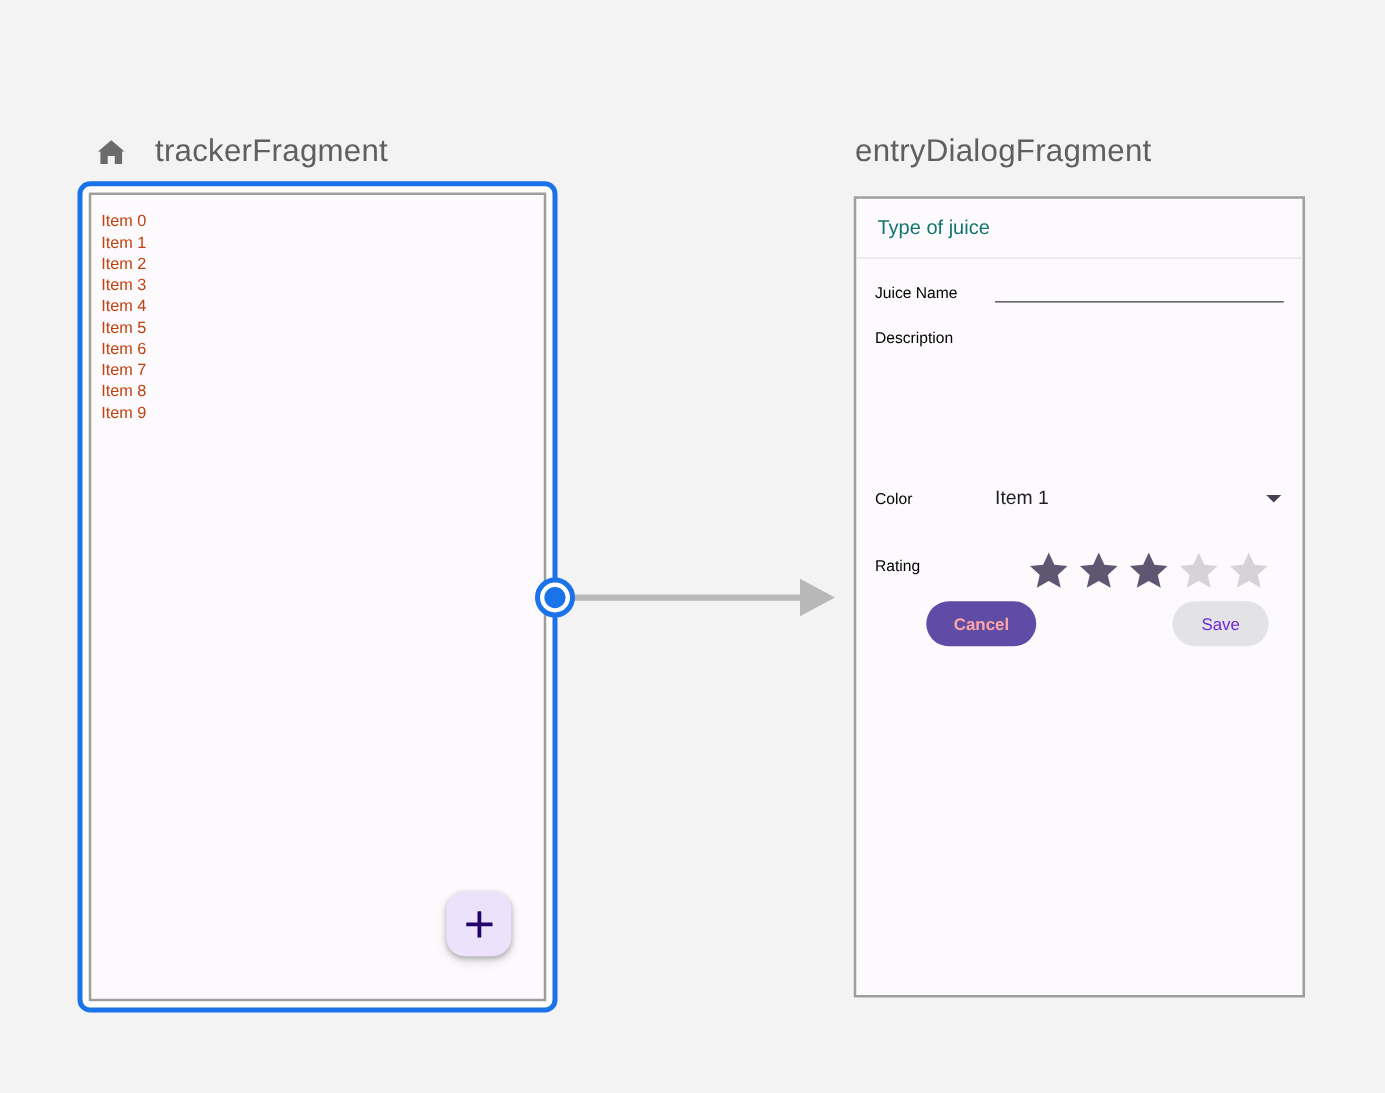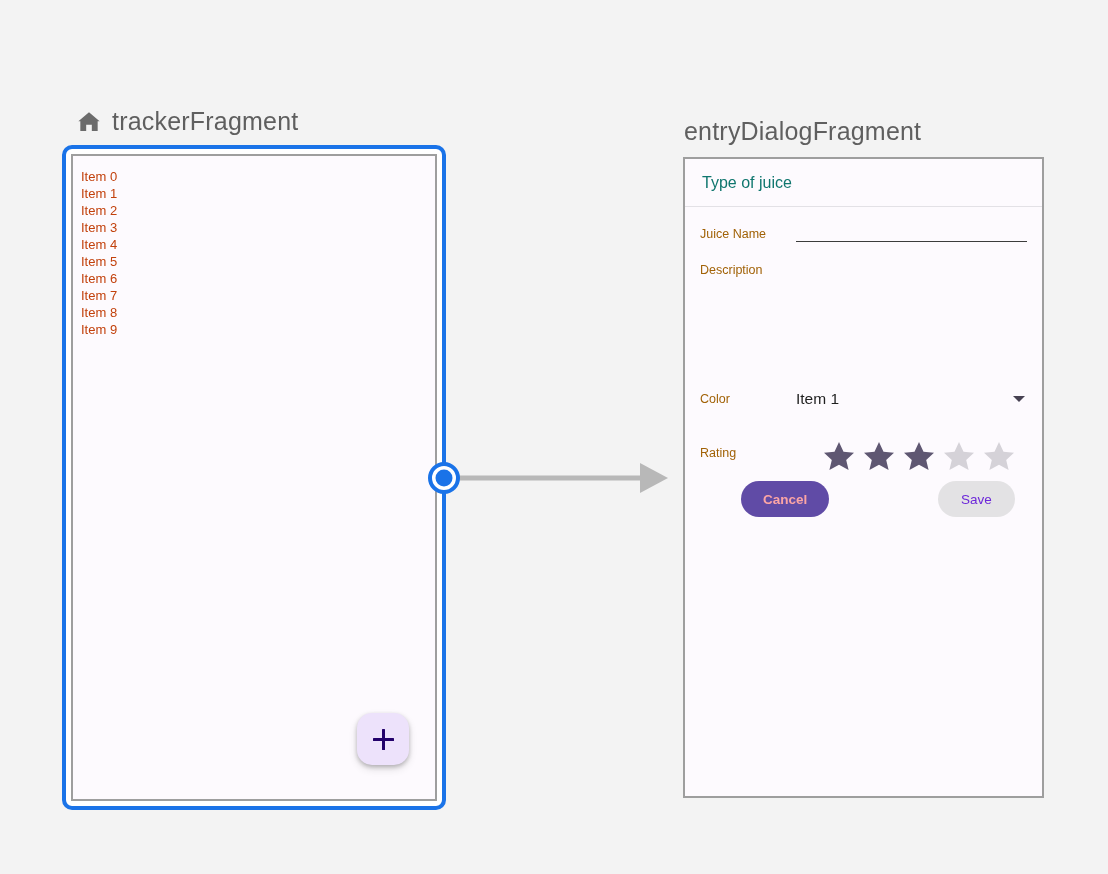--- a/index.html
+++ b/index.html
@@ -19,21 +19,21 @@
   .canvas {
     position: absolute;
     inset: 0;
   }
 
   
   .dest-title {
     position: absolute;
     display: flex;
     align-items: center;
-    gap: 8px;
+    gap: 20px;
     color: #5f5f5f;
     font-size: 25px;
     letter-spacing: .2px;
     white-space: nowrap;
   }
   .home-icon {
     width: 30px;
     height: 26px;
     display: block;
   }
@@ -132,21 +132,21 @@
   }
   .form-row {
     display: flex;
     align-items: flex-start;
     margin-bottom: 19px;
   }
   .form-label {
     width: 96px;
     flex: 0 0 96px;
     font-size: 12.5px;
-    color: #a16207;
+    color: #000000;
     padding-top: 2px;
   }
   .form-field {
     flex: 1;
     position: relative;
   }
   .underline {
     height: 16px;
     border-bottom: 1.6px solid #3c3c3c;
   }
@@ -244,21 +244,21 @@
         <div class="item-row">Item 9</div>
       </div>
 
       <div id="fab">
         <span class="plus"></span>
       </div>
 
     </div>
   </div>
 
-  <div class="dest-title" style="left:684px; top:117px;">
+  <div class="dest-title" style="left:684px; top:107px;">
     <span>entryDialogFragment</span>
   </div>
 
   <div id="dialog-wrap">
 
     <div id="dialog-header">Type of juice</div>
 
     <div class="form">
 
       <div class="form-row">

